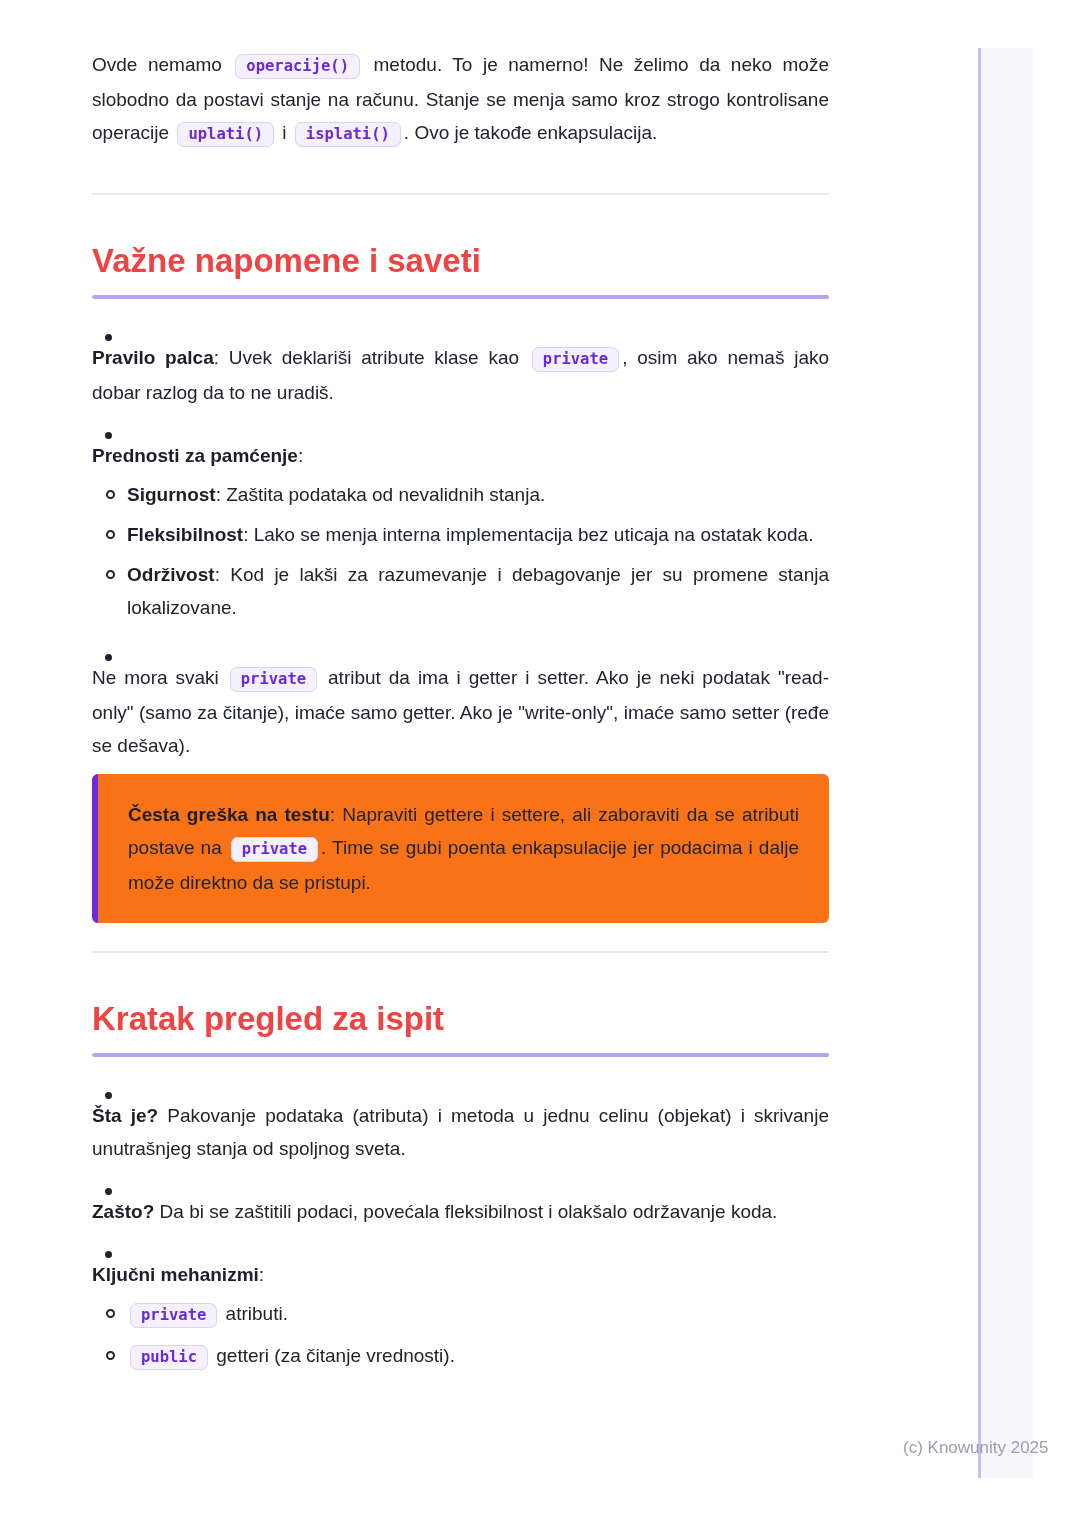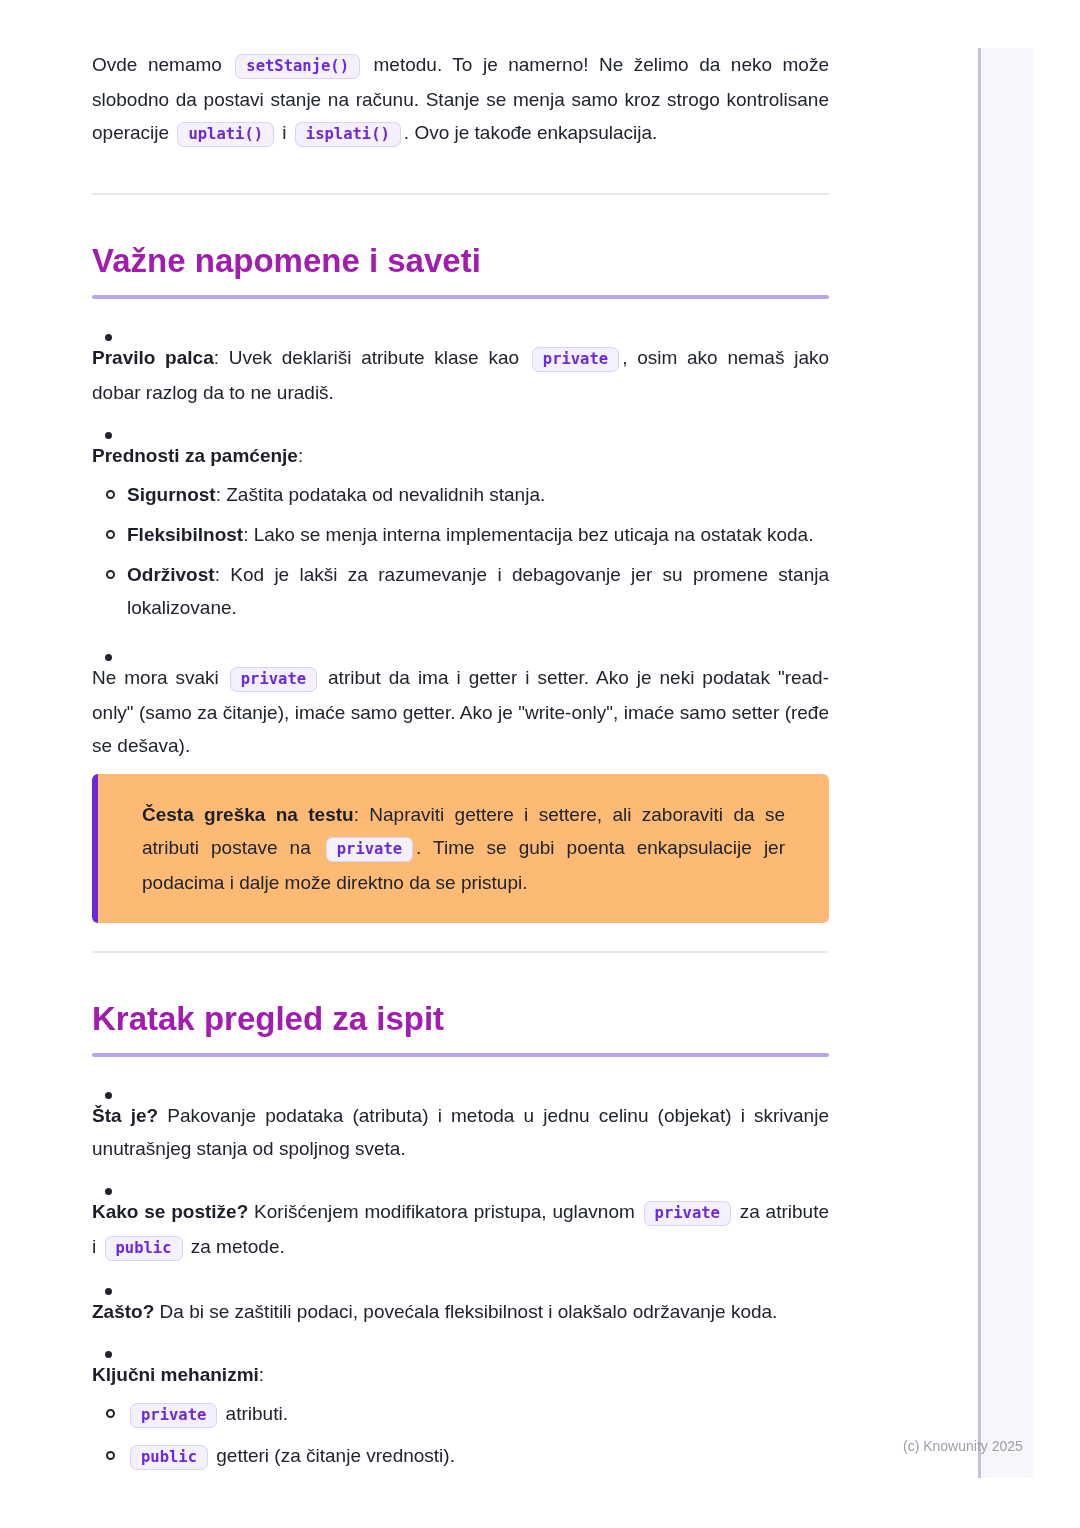--- a/index.html
+++ b/index.html
@@ -27,21 +27,21 @@
     border: none;
     border-top: 2px solid #e9e9ec;
     margin-top: 42px;
   }
   .rule2 { margin-top: 28px; }
   h2.section-heading {
     margin-top: 46px;
     font-size: 33px;
     line-height: 40px;
     font-weight: 700;
-    color: #a21caf;
+    color: #ef4444;
   }
   .h-underline {
     margin-top: 14px;
     height: 4px;
     background: #b7a3ef;
     border-radius: 2px;
   }
   ul.blist { list-style: none; margin-top: 22px; }
   ul.blist > li { display: flex; margin-bottom: 10px; flex-direction: column; }
   .marker { flex: 0 0 auto; }
@@ -65,52 +65,52 @@
     color: #6d28d9;
     background: #f4f0fc;
     border: 1px solid #ddd1f4;
     border-radius: 7px;
     padding: 2px 10px 3px;
     margin: 0 3px;
     white-space: nowrap;
   }
   .callout {
     margin-top: 12px;
-    background: #fdba74;
+    background: #f97316;
     border-left: 6px solid #6d28d9;
     border-radius: 6px;
-    padding: 24px 44px;
+    padding: 24px 30px;
   }
   .side-strip {
     position: absolute;
     left: 978px;
     top: 48px;
     width: 55px;
     height: 1430px;
     background: #f7f6fb;
     border-left: 3px solid #cbbcec;
     z-index: 1;
   }
   .footer-watermark {
     position: absolute;
     left: 903px;
     top: 1438px;
-    font-size: 14px;
+    font-size: 17px;
     color: #9c9daa;
     z-index: 2;
     white-space: nowrap;
   }
   strong { font-weight: 700; color: #1c1f2a; }
 </style>
 </head>
 <body>
 
 <div class="content">
 
-  <p class="para intro"><span>Ovde nemamo </span><code class="chip">setStanje()</code><span> metodu. To je namerno! Ne želimo da neko može slobodno da postavi stanje na računu. Stanje se menja samo kroz strogo kontrolisane operacije </span><code class="chip">uplati()</code><span> i </span><code class="chip">isplati()</code><span>. Ovo je takođe enkapsulacija.</span></p>
+  <p class="para intro"><span>Ovde nemamo </span><code class="chip">operacije()</code><span> metodu. To je namerno! Ne želimo da neko može slobodno da postavi stanje na računu. Stanje se menja samo kroz strogo kontrolisane operacije </span><code class="chip">uplati()</code><span> i </span><code class="chip">isplati()</code><span>. Ovo je takođe enkapsulacija.</span></p>
 
   <hr class="rule">
 
   <h2 class="section-heading">Važne napomene i saveti</h2>
   <div class="h-underline"></div>
 
   <ul class="blist">
       <li>
         <span class="marker dot"></span>
         <div class="li-body">
@@ -163,26 +163,20 @@
   <ul class="blist">
       <li>
         <span class="marker dot"></span>
         <div class="li-body">
           <p class="para"><strong>Šta je?</strong><span> Pakovanje podataka (atributa) i metoda u jednu celinu (objekat) i skrivanje unutrašnjeg stanja od spoljnog sveta.</span></p>
         </div>
       </li>
       <li>
         <span class="marker dot"></span>
         <div class="li-body">
-          <p class="para"><strong>Kako se postiže?</strong><span> Korišćenjem modifikatora pristupa, uglavnom </span><code class="chip">private</code><span> za atribute i </span><code class="chip">public</code><span> za metode.</span></p>
-        </div>
-      </li>
-      <li>
-        <span class="marker dot"></span>
-        <div class="li-body">
           <p class="para"><strong>Zašto?</strong><span> Da bi se zaštitili podaci, povećala fleksibilnost i olakšalo održavanje koda.</span></p>
         </div>
       </li>
       <li>
         <span class="marker dot"></span>
         <div class="li-body">
           <p class="para"><strong>Ključni mehanizmi</strong><span>:</span></p>
           <ul class="sublist">
             <li>
               <span class="marker ring"></span>

